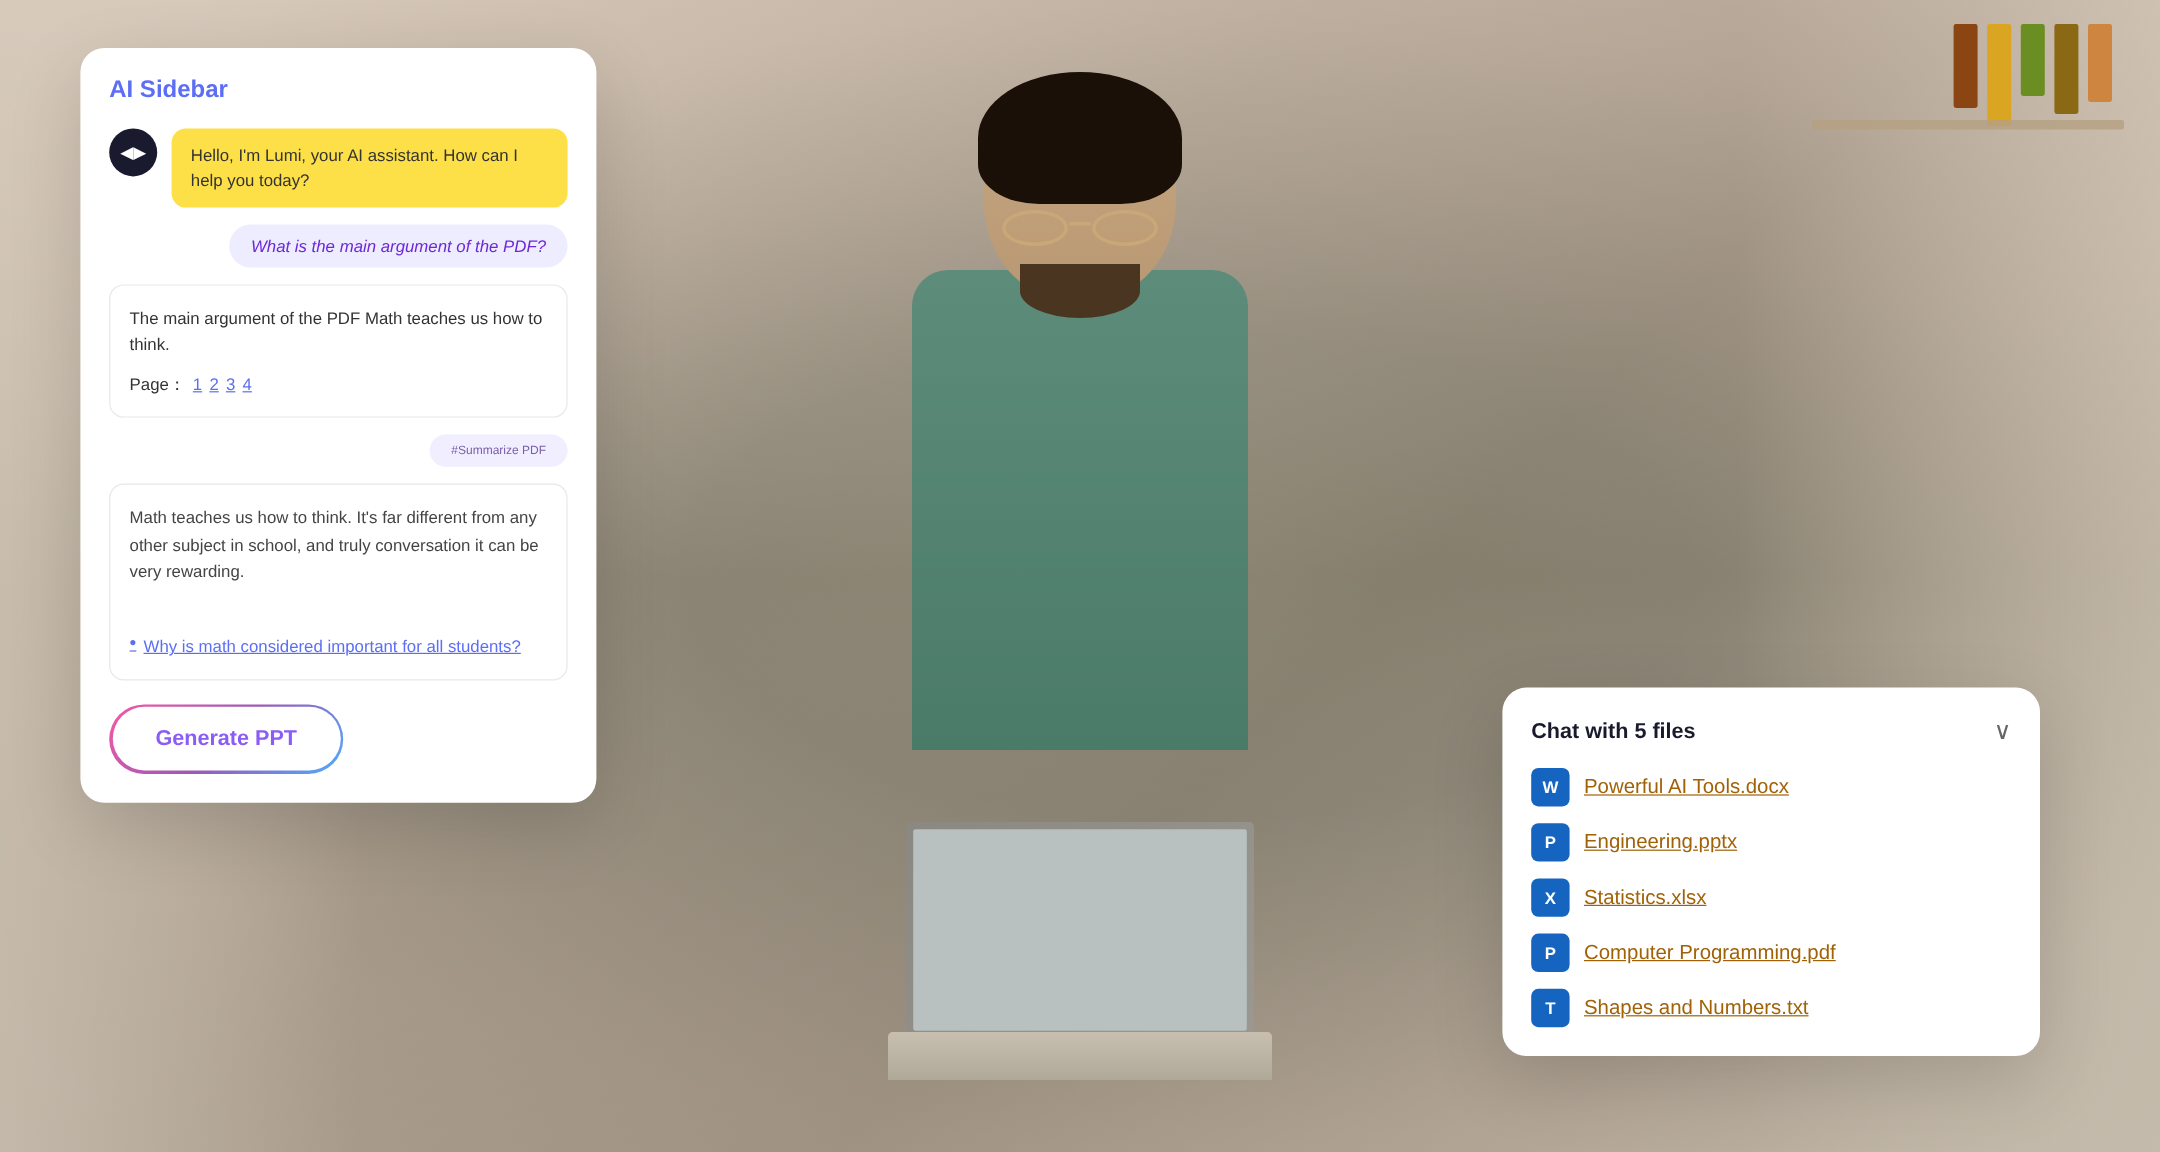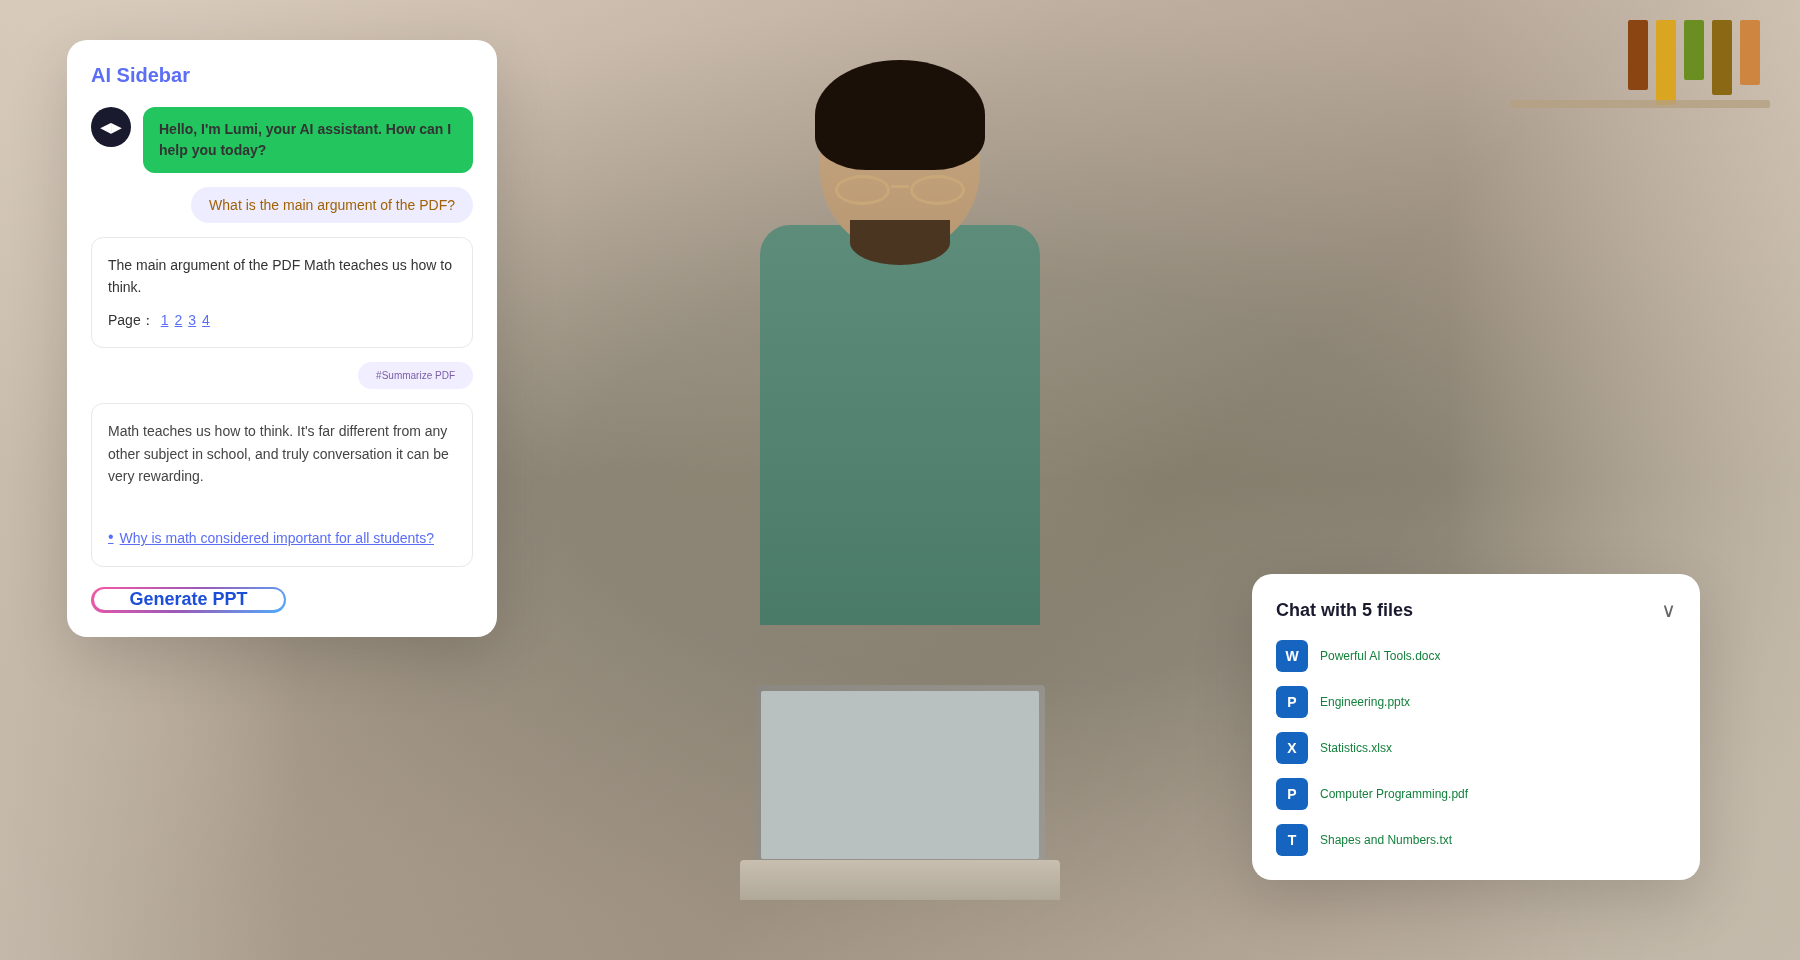--- a/index.html
+++ b/index.html
@@ -88,43 +88,43 @@
       border-radius: 50%;
       background: #1a1a2e;
       display: flex;
       align-items: center;
       justify-content: center;
       flex-shrink: 0;
       font-size: 18px;
     }
 
     .ai-bubble {
-      background: #22c55e;
+      background: #fde047;
       border-radius: 12px;
       padding: 12px 16px;
       font-size: 14px;
       color: #333;
       line-height: 1.5;
       flex: 1;
-      font-weight: bold;
     }
 
     .user-message {
       display: flex;
       justify-content: flex-end;
     }
 
     .user-bubble {
       background: #ededff;
       border-radius: 20px;
       padding: 10px 18px;
       font-size: 14px;
-      color: #a16207;
+      color: #6d28d9;
       font-weight: 500;
       max-width: 80%;
+      font-style: italic;
     }
 
     .ai-response-card {
       background: #ffffff;
       border: 1px solid #e8e8e8;
       border-radius: 12px;
       padding: 16px;
       font-size: 14px;
       color: #333;
       line-height: 1.6;
@@ -213,24 +213,24 @@
     .generate-ppt-wrapper {
       display: inline-block;
       border-radius: 50px;
       background: linear-gradient(135deg, #f857a6, #9b59b6, #4facfe);
       padding: 2.5px;
     }
 
     .generate-ppt-inner {
       background: #ffffff;
       border-radius: 48px;
-      padding: 0 36px;
+      padding: 16px 36px;
       font-size: 18px;
       font-weight: 700;
-      color: #1d4ed8;
+      color: #8b5cf6;
       cursor: pointer;
       border: none;
       white-space: nowrap;
     }
 
     
     .chat-files-card {
       position: absolute;
       right: 100px;
       bottom: 80px;
@@ -284,22 +284,23 @@
       display: flex;
       align-items: center;
       justify-content: center;
       color: #ffffff;
       font-size: 14px;
       font-weight: 700;
       flex-shrink: 0;
     }
 
     .file-name {
-      font-size: 12px;
-      color: #15803d;
+      font-size: 17px;
+      color: #a16207;
+      text-decoration: underline;
     }
 
     
     .person-area {
       position: absolute;
       left: 200px;
       top: 0;
       right: 200px;
       bottom: 0;
       z-index: 5;

